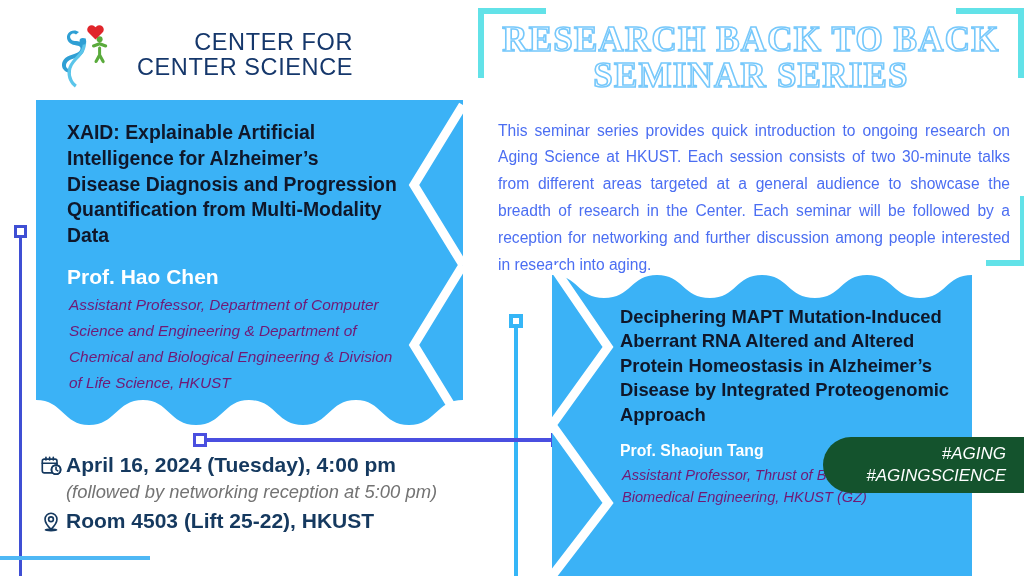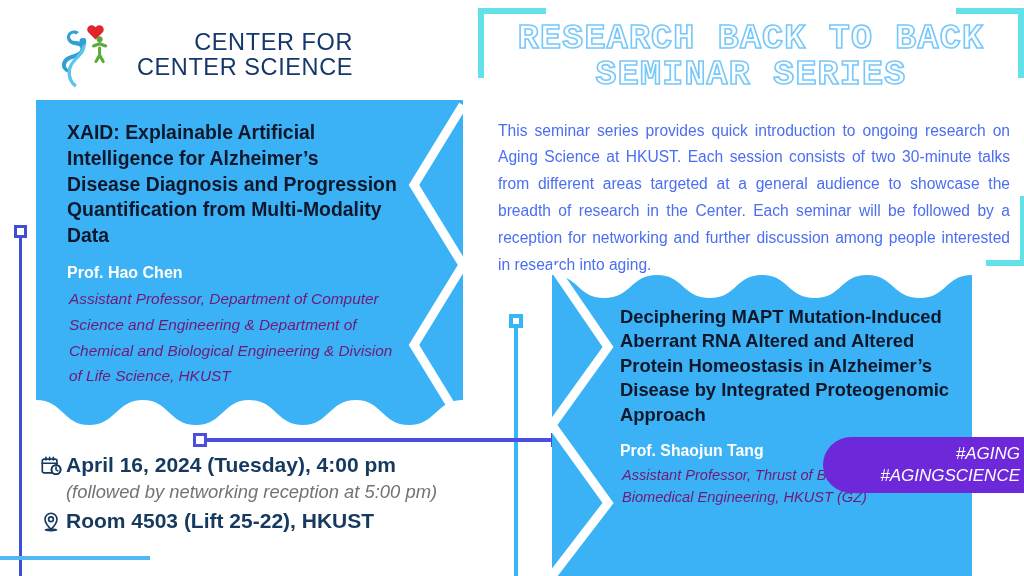--- a/index.html
+++ b/index.html
@@ -53,21 +53,21 @@
   
   .title-wrap{position:absolute;left:478px;top:8px;width:546px;height:92px;}
   .bracket{position:absolute;border-color:#62e2e8;border-style:solid;}
   .br-tl{left:0;top:0;width:62px;height:64px;border-width:6px 0 0 6px;}
   .br-tr{right:0;top:0;width:62px;height:64px;border-width:6px 6px 0 0;}
   .hero-title{
     position:absolute;left:0;top:14px;width:546px;text-align:center;
     font-size:35px;font-weight:700;line-height:1.02;letter-spacing:1.2px;
     color:transparent;
     -webkit-text-stroke:1.6px #76c8fb;
-    font-family:Liberation Mono, monospace;
+    font-family:Liberation Serif, serif;
   }
   .hero-title span{display:block;}
 
   
   .desc-wrap{position:absolute;left:498px;top:102px;width:512px;}
   .desc{
     color:#4b6ef2;font-size:15.6px;line-height:1.72;
     text-align:justify;text-justify:inter-word;
   }
   .br-br{
@@ -84,34 +84,34 @@
 
   .pl-content{left:31px;top:20px;width:330px;}
   .pr-content{left:68px;top:40px;width:330px;}
 
   .talk-title{
     color:#0f172a;font-weight:700;font-size:19.4px;line-height:1.33;
     margin:0 0 14px 0;
   }
   .panel-right .talk-title{font-size:18.4px;line-height:1.33;}
   .speaker{
-    color:#ffffff;font-weight:700;font-size:16px;line-height:1.3;margin:0 0 2px 0;
+    color:#ffffff;font-weight:700;font-size:21px;line-height:1.3;margin:0 0 2px 0;
   }
   .affil{
     color:#701a75;font-style:italic;font-size:15.4px;line-height:1.68;margin:2px;
   }
   .panel-right .affil{font-size:14.6px;line-height:1.55;}
   .panel-right .speaker{font-size:15.8px;}
 
   
   .hashtag{
     position:absolute;left:823px;top:437px;width:201px;height:56px;
-    background:#6d28d9;border-radius:28px 0 0 28px;
+    background:#14532d;border-radius:28px 0 0 28px;
     display:flex;flex-direction:column;align-items:flex-end;justify-content:center;
-    padding-right:4px;box-sizing:border-box;
+    padding-right:18px;box-sizing:border-box;
   }
   .hashtag div{
     color:#ffffff;font-style:italic;font-size:17px;line-height:1.28;font-weight:400;
   }
 
   
   .event{position:absolute;left:36px;top:452px;width:470px;}
   .event-row{display:flex;align-items:flex-start;margin-bottom:1px;text-align:center;}
   .event-ico{width:30px;flex:0 0 30px;display:flex;justify-content:center;padding-top:3px;}
   .event-main{

